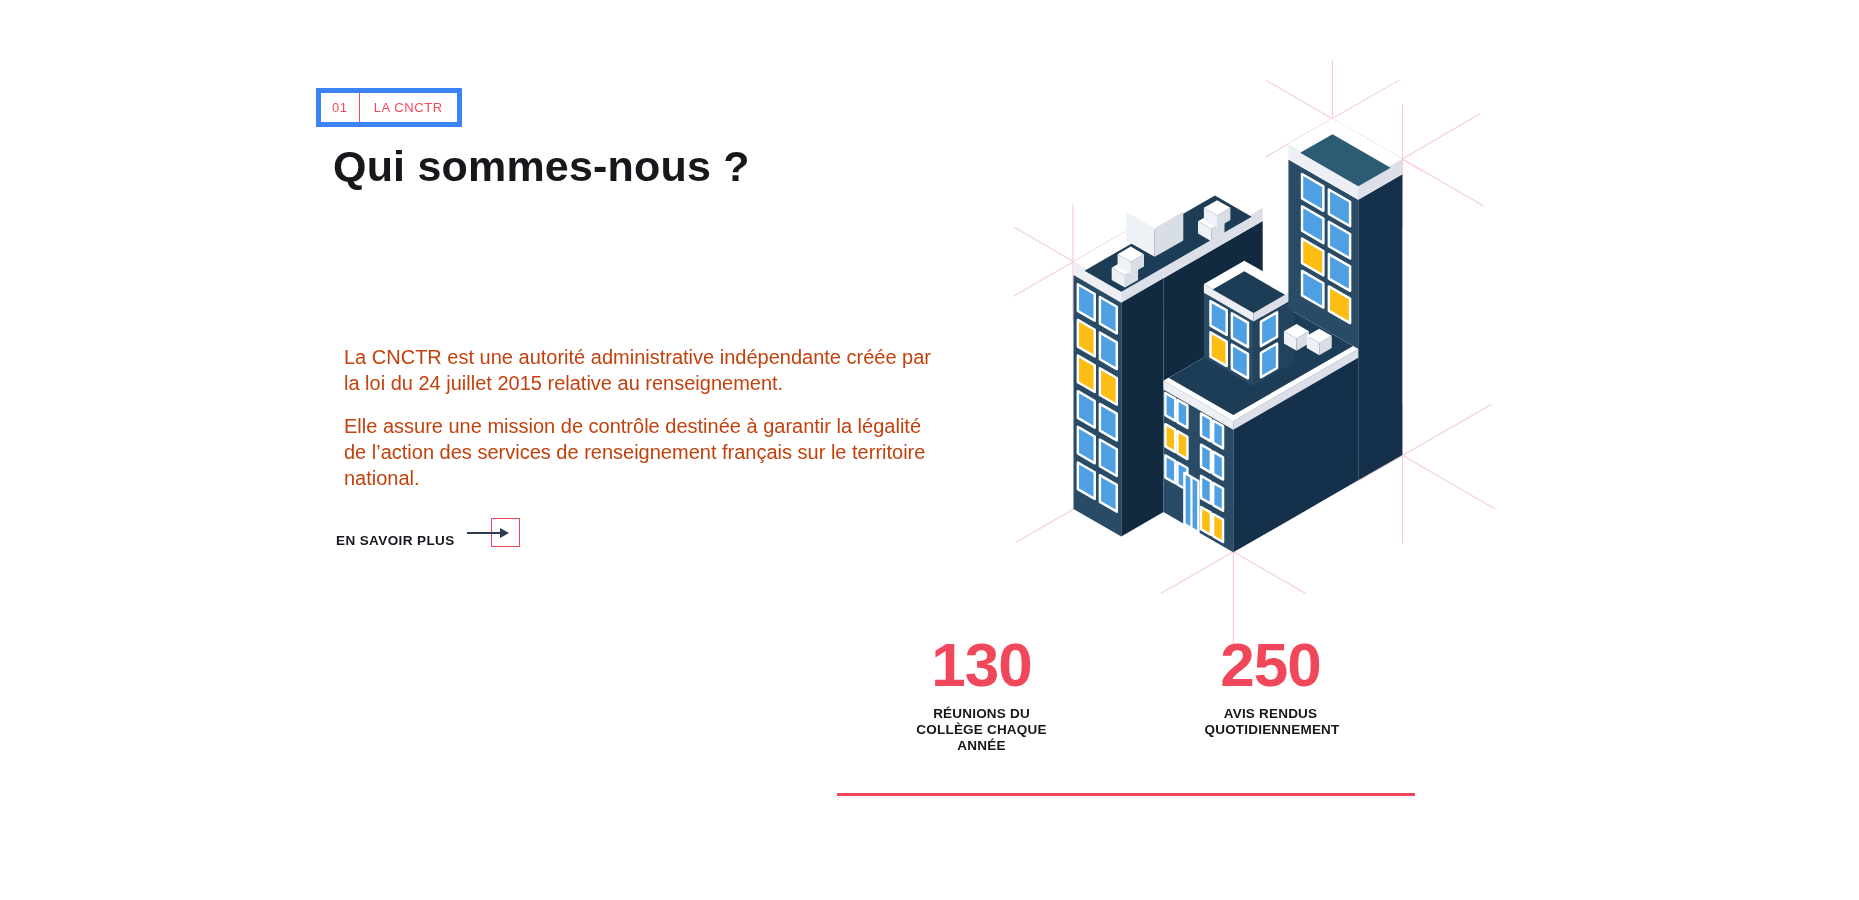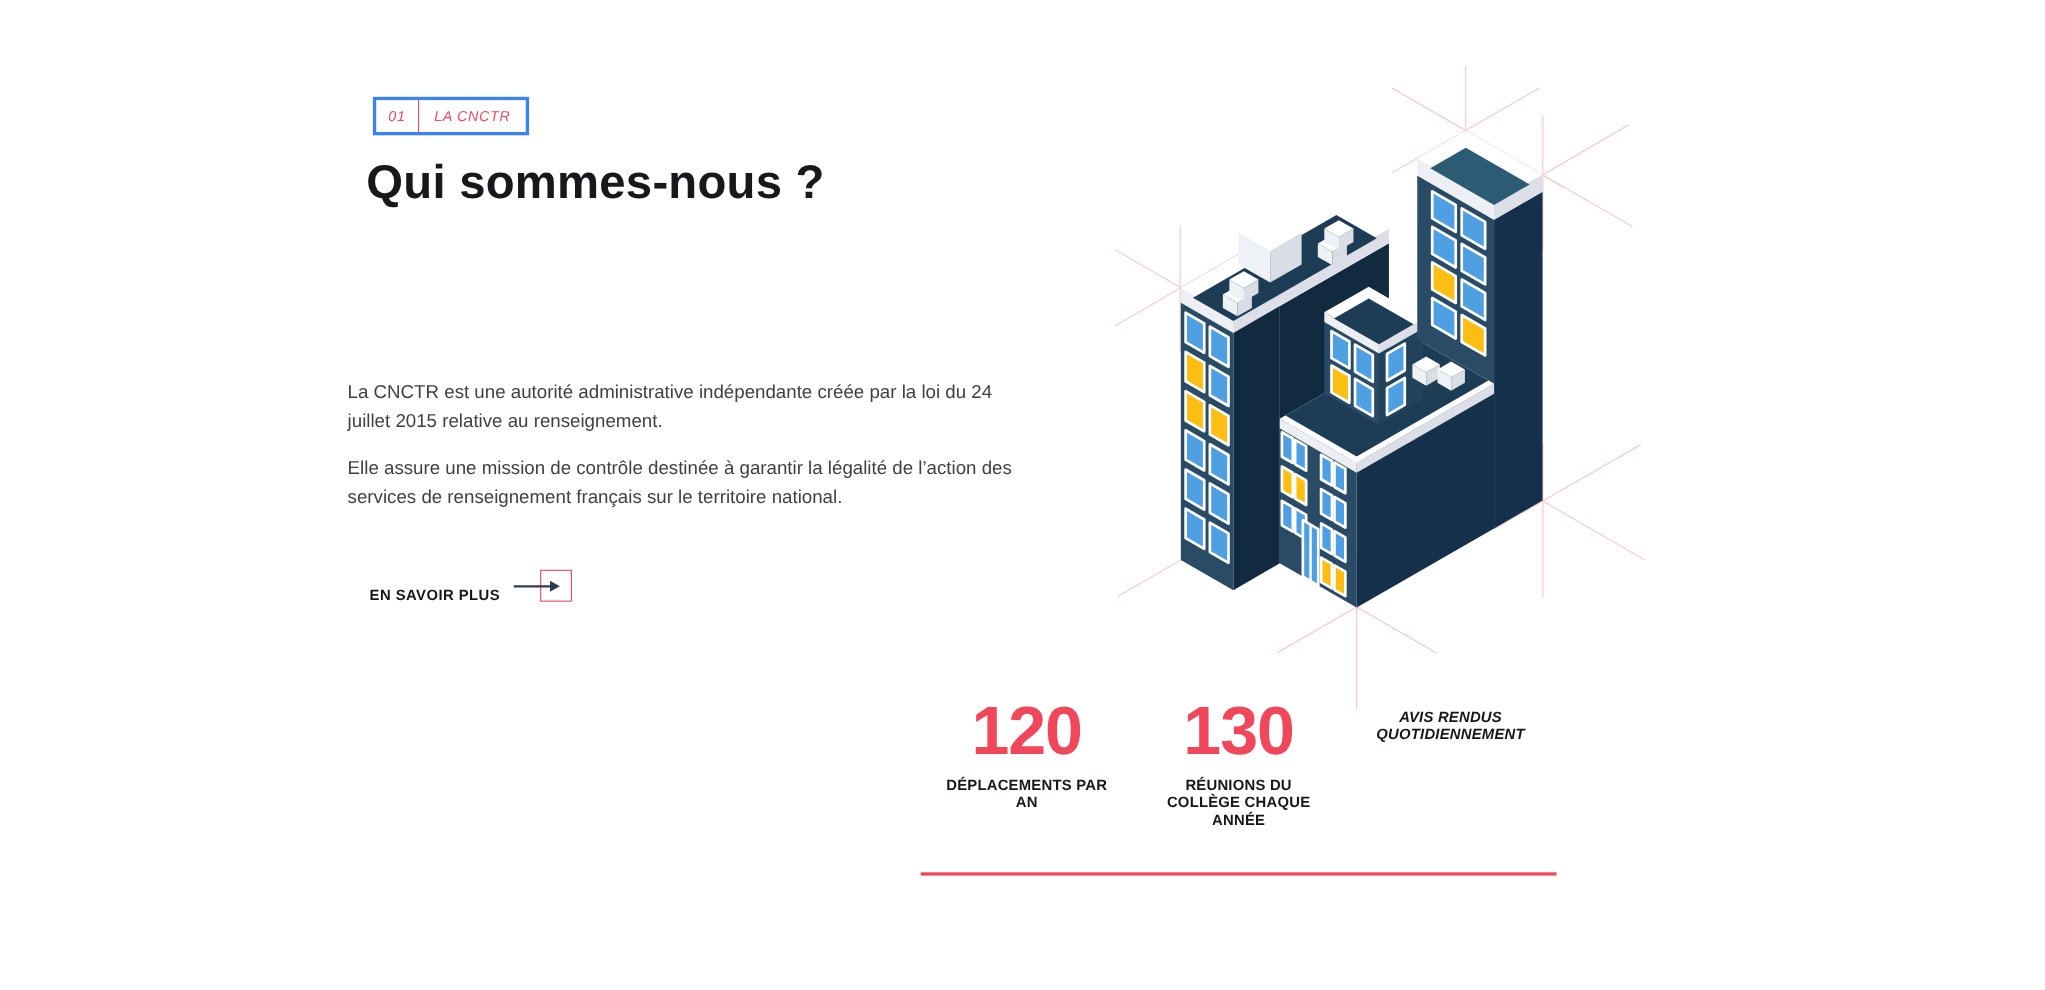--- a/index.html
+++ b/index.html
@@ -1,33 +1,33 @@
 <!DOCTYPE html>
 <html><head>
 <meta charset="utf-8">
 <style>
   * { margin:0; padding:0; box-sizing:border-box; }
   html,body { width:1859px; height:900px; background:#ffffff; overflow:hidden;
               font-family:"Liberation Sans", sans-serif; }
   .stage { position:relative; width:1859px; height:900px; background:#fff; }
 
   
-  .kicker { position:absolute; left:339px; top:88px; display:flex; align-items:stretch;
-            border:3px solid #3b82f6; color:#F2495B; font-size:13px; letter-spacing:.6px;
-            font-weight:500;font-style:italic; }
+  .kicker { position:absolute; left:316px; top:88px; display:flex; align-items:stretch;
+            border:5px solid #3b82f6; color:#F2495B; font-size:13px; letter-spacing:.6px;
+            font-weight:500; }
   .kicker .num { padding:7px 11px; border-right:1px solid #F2495B; display:flex; align-items:center; }
   .kicker .lbl { padding:7px 14px; display:flex; align-items:center; }
 
   
   .title { position:absolute; left:333px; top:142px; font-size:43px; font-weight:600;
            color:#17171C; letter-spacing:.2px;text-align:center; }
 
   
-  .intro { position:absolute; left:316px; top:344px; width:604px; color:#404040;
-           font-size:17px; line-height:26px; }
+  .intro { position:absolute; left:344px; top:344px; width:604px; color:#c2410c;
+           font-size:20px; line-height:26px; }
   .intro p { margin-bottom:17px; }
 
   
   .more-link { position:absolute; left:336px; top:518px; display:flex; align-items:flex-end;
                cursor:pointer; }
   .more-link .txt { font-size:13.5px; font-weight:700; letter-spacing:.4px; color:#15181D; }
   .arrow-wrap { position:relative; width:54px; height:30px; margin-left:11px; }
   .arrow-box { position:absolute; right:0; top:0; width:29px; height:29px;
                border:1px solid #F0485A; background:transparent; }
   .arrow-svg { position:absolute; left:0; top:0; }
@@ -219,26 +219,23 @@
       <polygon points="205,350 142.3,313.9 142.3,305.9 205,342" fill="#EDEFF4"></polygon>
       <polygon points="205,350 317.2,285.4 317.2,277.4 205,342" fill="#DCDFE8"></polygon>
       <polygon points="205,342 142.3,305.9 146.9,303.2 209.6,339.3" fill="#FFFFFF"></polygon>
       <polygon points="205,342 317.2,277.4 312.6,274.7 200.4,339.3" fill="#FFFFFF"></polygon>
     </g>
   </svg>
   </div>
 
   <div class="stats">
     <div class="stat">
-      <div class="value">120</div>
-      <div class="label">DÉPLACEMENTS PAR AN</div>
-    </div>
-    <div class="stat">
       <div class="value">130</div>
       <div class="label">RÉUNIONS DU COLLÈGE CHAQUE ANNÉE</div>
     </div>
     <div class="stat">
+      <div class="value">250</div>
       <div class="label">AVIS RENDUS QUOTIDIENNEMENT</div>
     </div>
   </div>
   <div class="stats-divider"></div>
 
 </div>
 
 </body></html>

